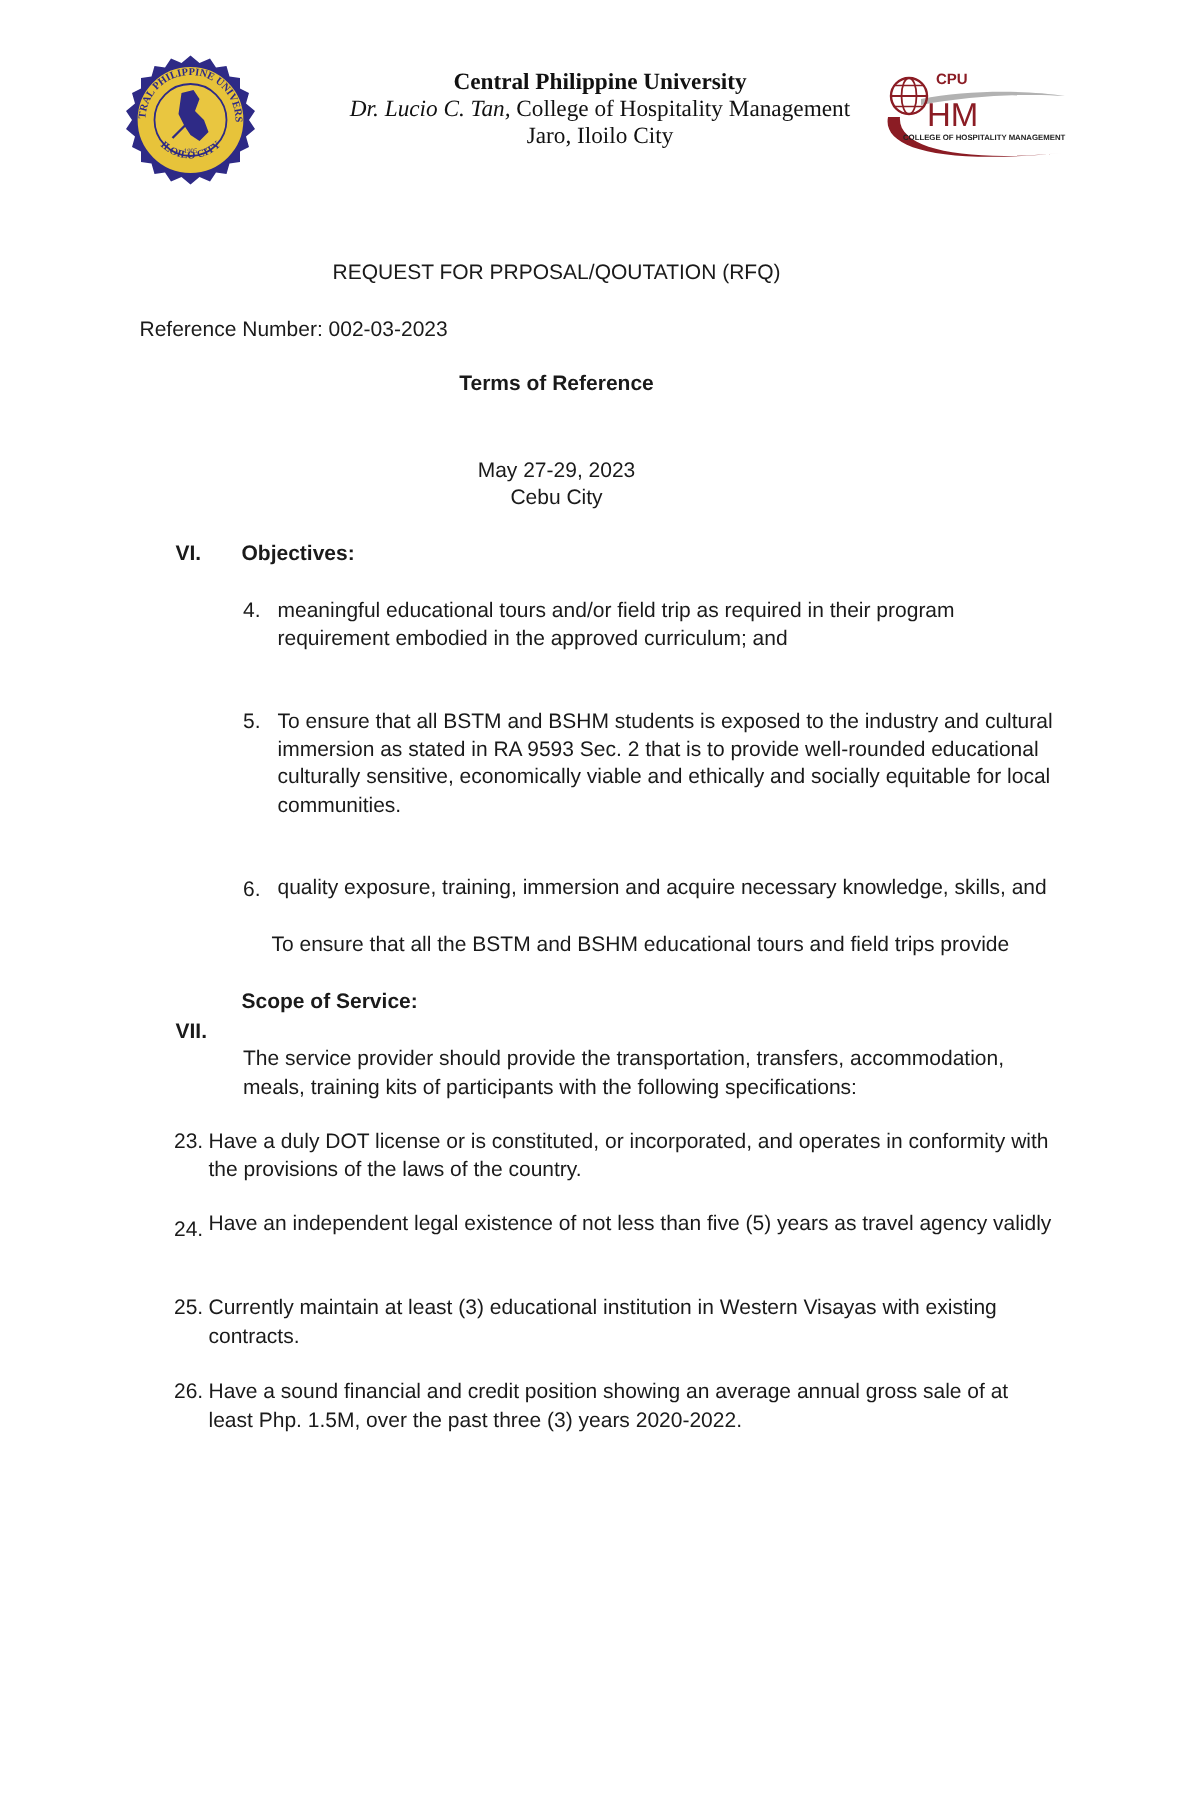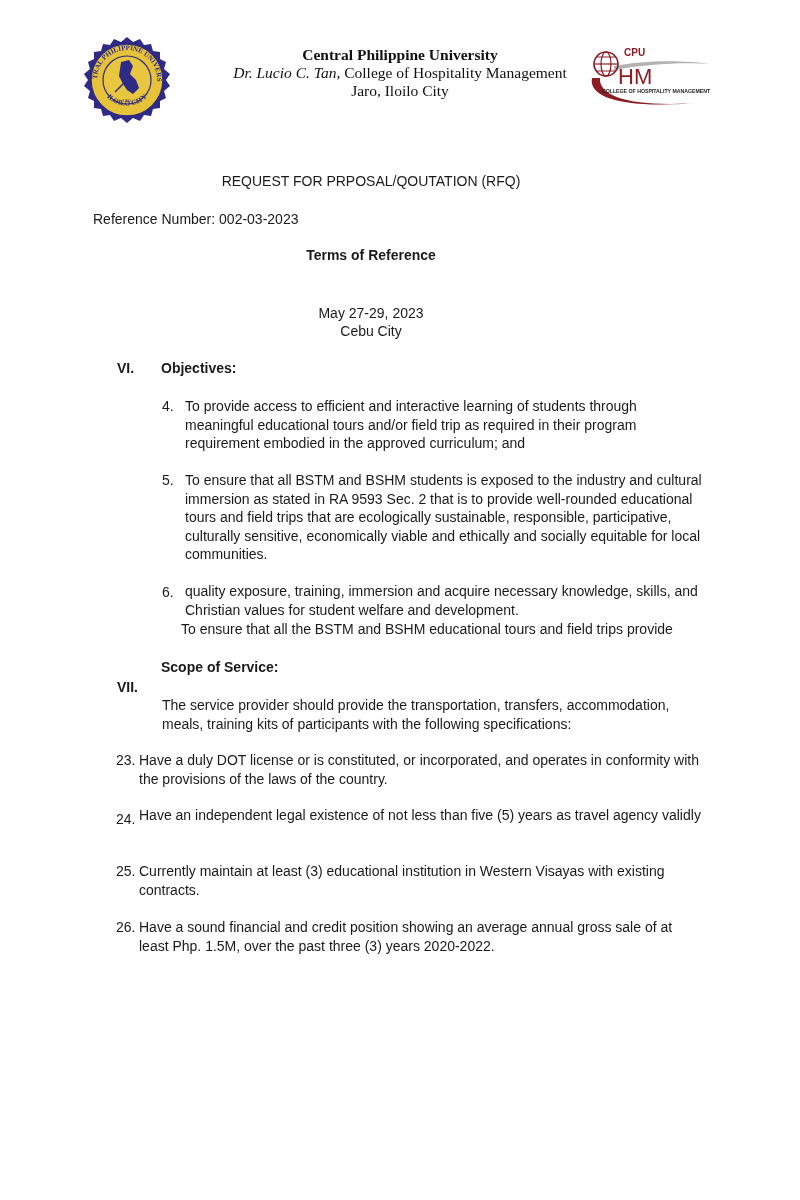--- a/index.html
+++ b/index.html
@@ -76,45 +76,42 @@
 <div class="abs t center bold tor">Terms of Reference</div>
 <div class="abs t center date">May 27-29, 2023</div>
 <div class="abs t center place">Cebu City</div>
 
 <div class="abs t sec-num" style="top:359px;">VI.</div>
 <div class="abs t sec-title" style="top:359px;">Objectives:</div>
 
 <div>
   <div class="abs t num" style="left:162px; top:397px;">4.</div>
   <div class="abs t para" style="left:185px; top:397px;">
-    <div>To provide access to efficient and interactive learning of students through</div>
     <div>meaningful educational tours and/or field trip as required in their program</div>
     <div>requirement embodied in the approved curriculum; and</div>
   </div>
 </div>
 
 <div>
   <div class="abs t num" style="left:162px; top:471px;">5.</div>
   <div class="abs t para" style="left:185px; top:471px;">
     <div>To ensure that all BSTM and BSHM students is exposed to the industry and cultural</div>
     <div>immersion as stated in RA 9593 Sec. 2 that is to provide well-rounded educational</div>
-    <div>tours and field trips that are ecologically sustainable, responsible, participative,</div>
     <div>culturally sensitive, economically viable and ethically and socially equitable for local</div>
     <div>communities.</div>
   </div>
 </div>
 
 <div>
   <div class="abs t num" style="left:162px; top:583px;">6.</div>
   <div class="abs t para" style="left:181px; top:583px; white-space:pre;">
     <div> To ensure that all the BSTM and BSHM educational tours and field trips provide</div>
   </div>
   <div class="abs t para" style="left:185px; top:582px;">
     <div>quality exposure, training, immersion and acquire necessary knowledge, skills, and</div>
-    <div>Christian values for student welfare and development.</div>
   </div>
 </div>
 
 <div class="abs t sec-num" style="top:658px;margin-top:20px;">VII.</div>
 <div class="abs t sec-title" style="top:658px;">Scope of Service:</div>
 
 <div class="abs t para" style="left:162px; top:696px;">
   <div>The service provider should provide the transportation, transfers, accommodation,</div>
   <div>meals, training kits of participants with the following specifications:</div>
 </div>

